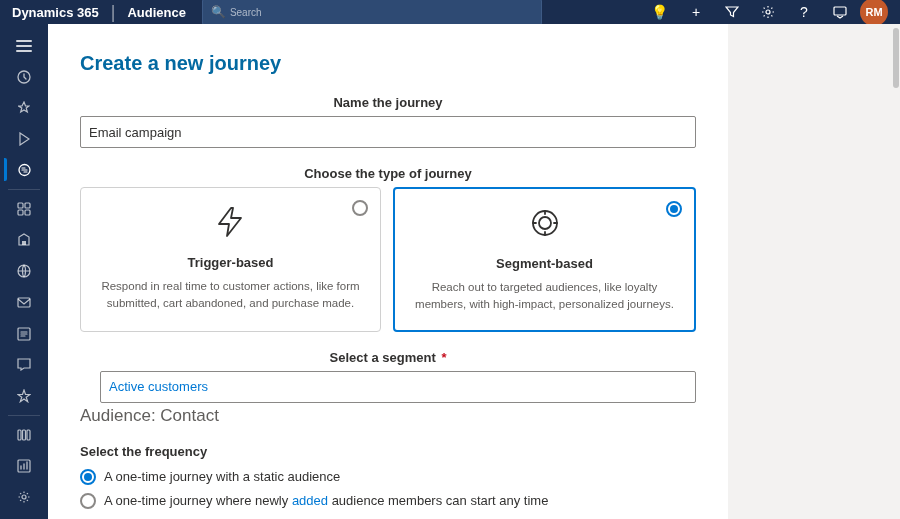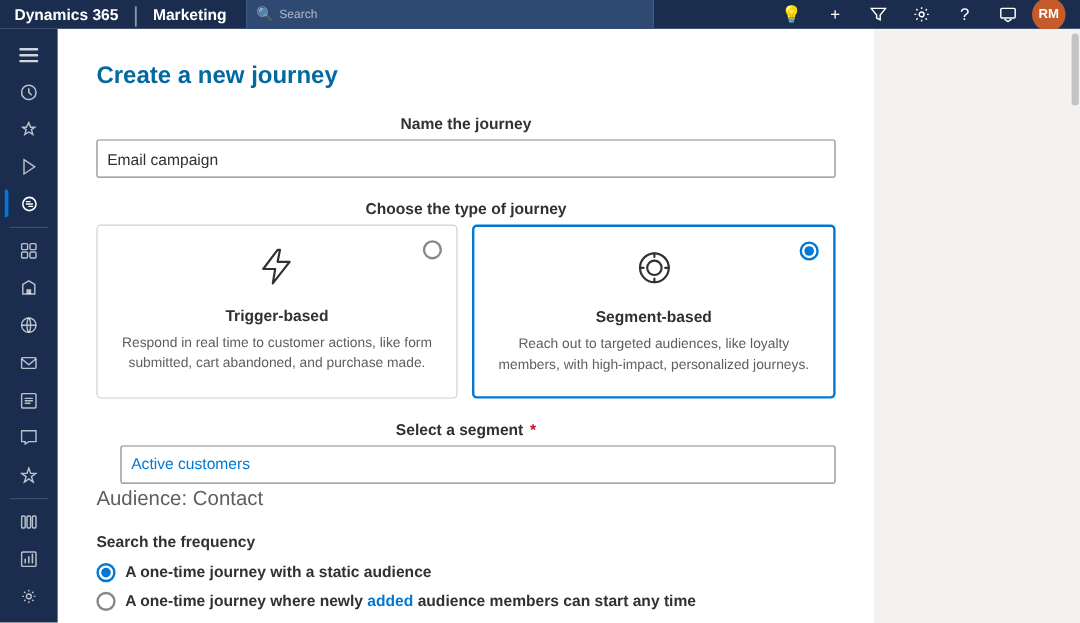--- a/index.html
+++ b/index.html
@@ -274,21 +274,20 @@
       border-color: #0078d4;
     }
     .radio-option-dot {
       width: 8px; height: 8px;
       border-radius: 50%;
       background: #0078d4;
     }
     .radio-option-text {
       font-size: 13px;
       color: #323130;
-      font-weight: bold;
     }
     .radio-option-text .link-text {
       color: #0078d4;
     }
 
     
     .content-area::-webkit-scrollbar { width: 6px; }
     .content-area::-webkit-scrollbar-track { background: #f3f2f1; }
     .content-area::-webkit-scrollbar-thumb { background: #c8c6c4; border-radius: 3px; }
 
@@ -308,21 +307,21 @@
       left: 1px;
     }
   </style>
 </head>
 <body>
 
 <div class="top-nav">
   <div class="top-nav-brand">
     <span>Dynamics 365</span>
     <span class="brand-separator">|</span>
-    <span>Marketing</span>
+    <span>Audience</span>
   </div>
   <div class="search-bar">
     <span class="search-icon-nav">🔍</span>
     <input type="text" placeholder="Search" style="">
   </div>
   <div class="nav-icons">
     <div class="nav-icon-btn" title="Insights">💡</div>
     <div class="nav-icon-btn" title="New">+</div>
     <div class="nav-icon-btn" title="Filter">
       <svg width="14" height="14" viewBox="0 0 14 14" fill="none">
@@ -494,21 +493,21 @@
         <label class="form-label">
           <span>Select a segment</span><span class="required"> *</span>
         </label>
         <div class="segment-input-wrap">
           <input type="text" class="segment-input" value="Active customers" style="">
         </div>
         <div class="segment-hint">Audience: Contact</div>
       </div>
 
       <div class="form-section">
-        <span class="frequency-label">Search the frequency</span>
+        <span class="frequency-label">Select the frequency</span>
 
         <div class="radio-option">
           <div class="radio-option-circle checked">
             <div class="radio-option-dot"></div>
           </div>
           <span class="radio-option-text">A one-time journey with a static audience</span>
         </div>
 
         <div class="radio-option">
           <div class="radio-option-circle"></div>

